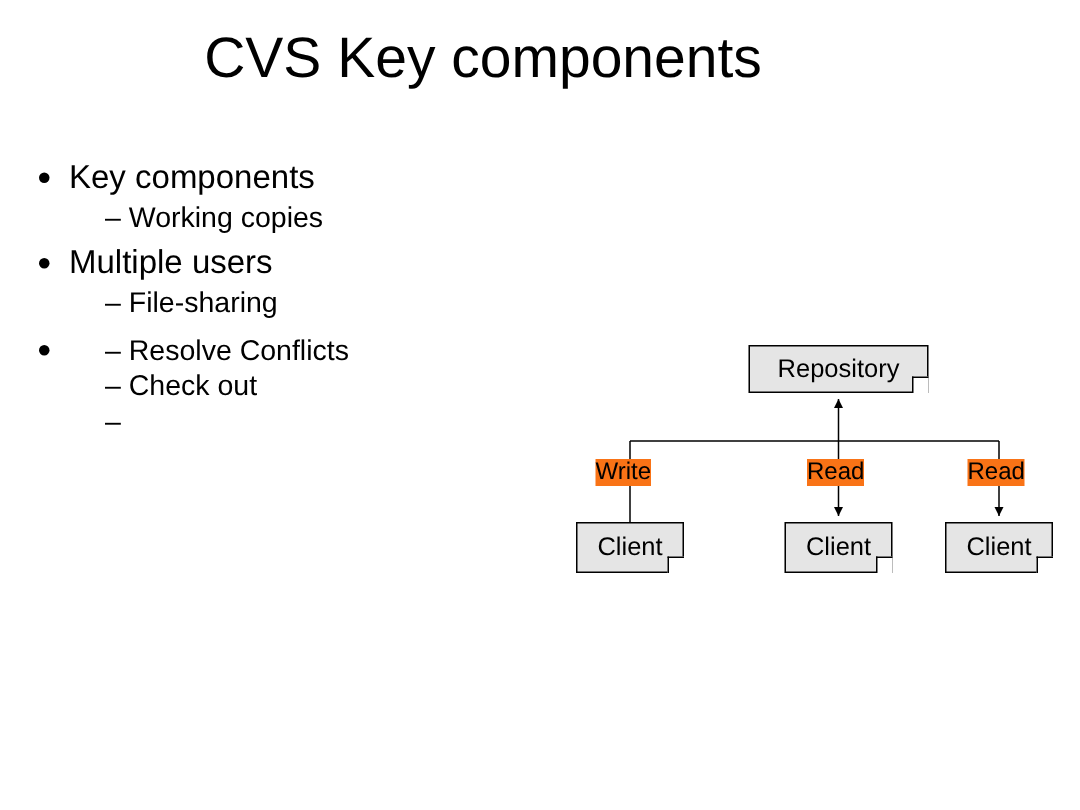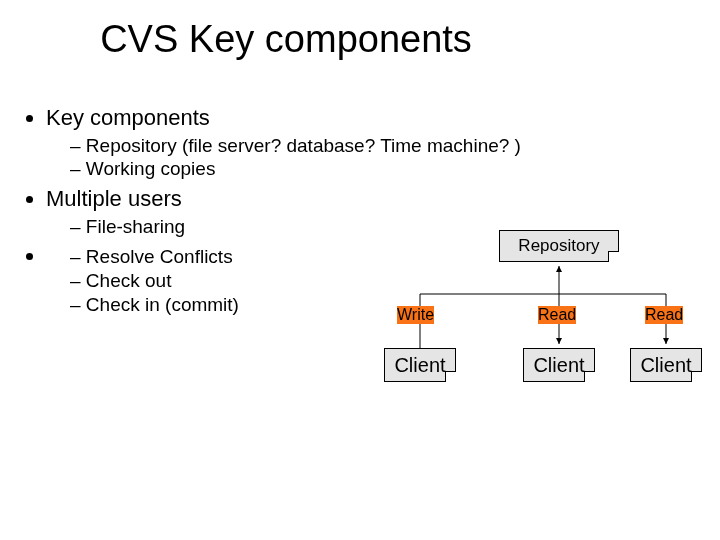--- a/index.html
+++ b/index.html
@@ -18,20 +18,21 @@
     height: 540px;
   }
   .title {
     position: absolute;
     top: 18px;
     left: 0;
     width: 572px;
     text-align: center;
     font-size: 38px;
     font-weight: 400;
+    padding-left: 36px;
   }
   .content {
     position: absolute;
     top: 104px;
     left: 20px;
     width: 648px;
     font-size: 22px;
     line-height: 1.25;
   }
   ul.lvl1 {
@@ -76,21 +77,21 @@
     top: 230px;
     width: 120px;
     height: 32px;
     font-size: 17px;
   }
   .client-box {
     position: absolute;
     top: 348px;
     width: 72px;
     height: 34px;
-    font-size: 20px;
+    font-size: 17px;
   }
   .doc-shape {
     position: absolute;
     inset: 0;
     background: #e5e5e5;
     border: 1px solid #000;
   }
   .doc-shape::after {
     
     content: "";
@@ -129,36 +130,34 @@
 
 <div class="slide">
 
   <div class="title">CVS Key components</div>
 
   <div class="content">
     <ul class="lvl1">
       <li>
         <span>Key components</span>
         <ul class="lvl2">
-          <li>Repository (file server? database? Time machine? )</li>
           <li>Working copies</li>
         </ul>
       </li>
       <li>
         <span>Multiple users</span>
         <ul class="lvl2">
           <li>File-sharing</li>
         </ul>
       </li>
       <li>
         <ul class="lvl2">
           <li>Resolve Conflicts</li>
           <li>Check out</li>
           <li>
-            <span>Check in (commit)</span>
           </li>
         </ul>
       </li>
     </ul>
   </div>
 
   <div class="diagram">
 
     <svg class="arrows">
       <defs>

